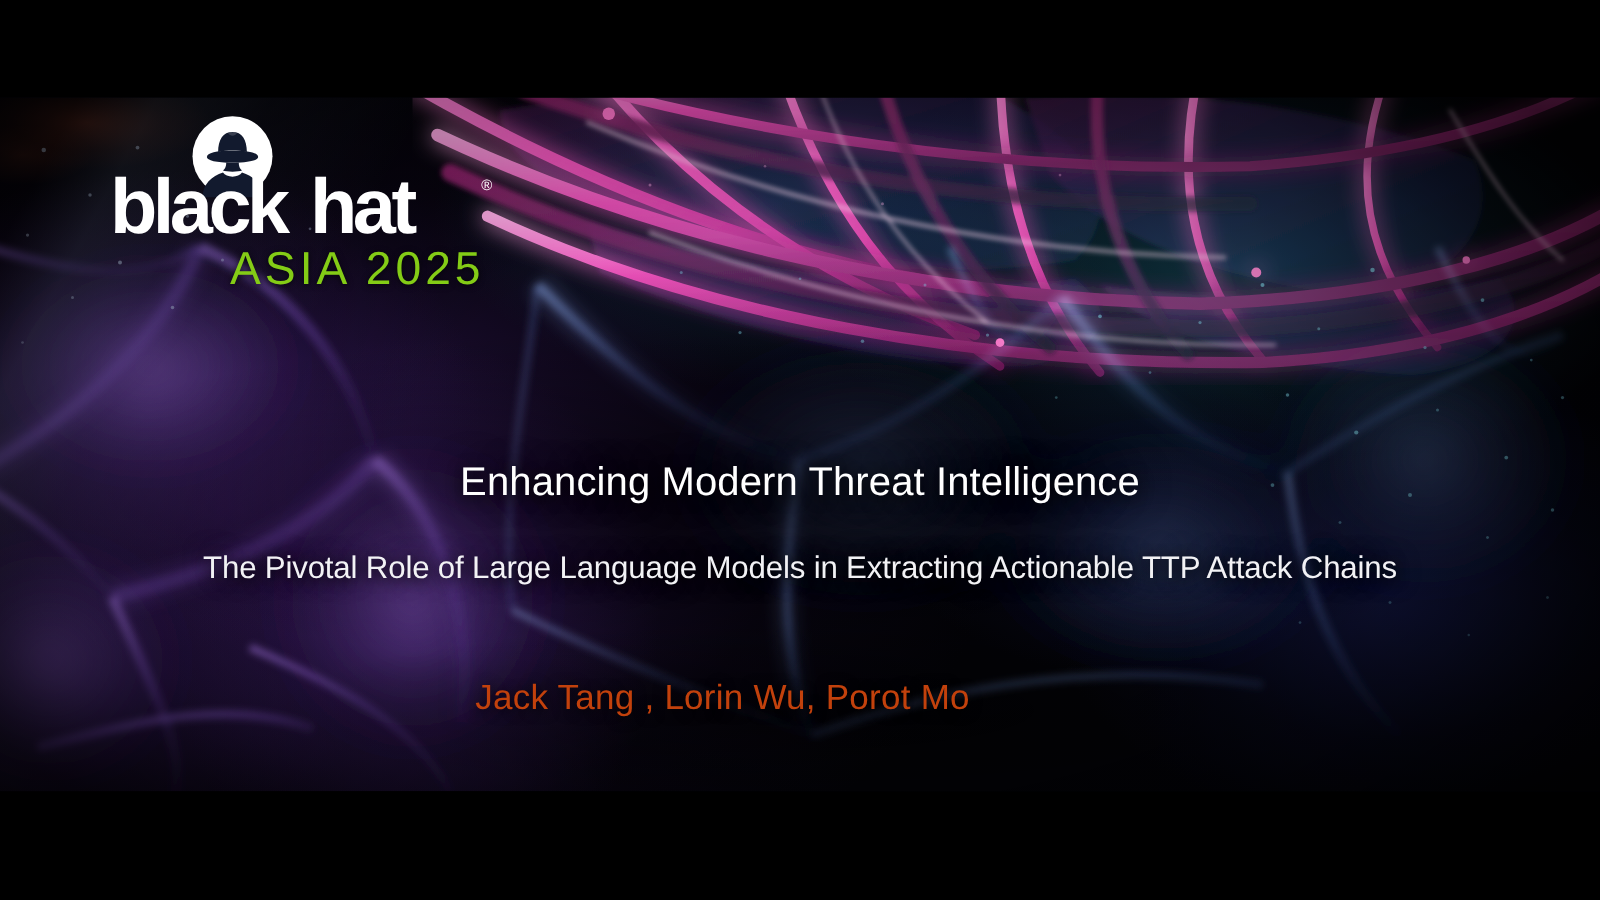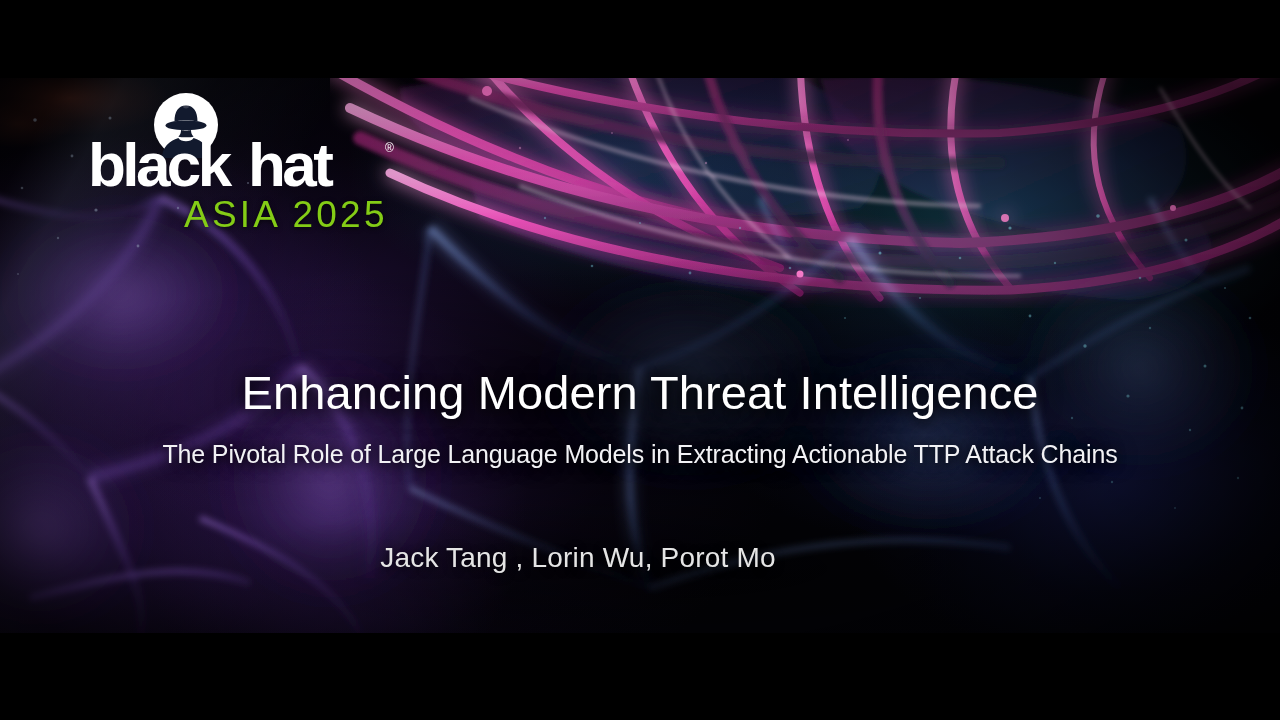--- a/index.html
+++ b/index.html
@@ -151,21 +151,21 @@
     z-index: 70;
     text-align: center;
     user-select: none;
   }
   #main-title {
     position: absolute;
     top: 368px;
     left: 0;
     width: 1280px;
     color: #ffffff;
-    font-size: 47px;
+    font-size: 32px;
     font-weight: 400;
     letter-spacing: 0.1px;
     line-height: 1.08;
     white-space: nowrap;
     text-shadow: 0 2px 12px rgba(0,0,0,0.85), 0 0 26px rgba(0,0,0,0.55);
   }
   #subtitle {
     position: absolute;
     top: 440px;
     left: 0;
@@ -176,21 +176,21 @@
     letter-spacing: -0.15px;
     line-height: 1.12;
     white-space: nowrap;
     text-shadow: 0 2px 10px rgba(0,0,0,0.85), 0 0 20px rgba(0,0,0,0.5);
   }
   #authors {
     position: absolute;
     top: 543px;
     left: 0;
     width: 1156px;
-    color: #e5e5e5;
+    color: #c2410c;
     font-size: 28px;
     font-weight: 400;
     letter-spacing: 0.2px;
     line-height: 1.1;
     white-space: nowrap;
     text-shadow: 0 2px 10px rgba(0,0,0,0.85);
   }
 </style>
 </head>
 <body>

